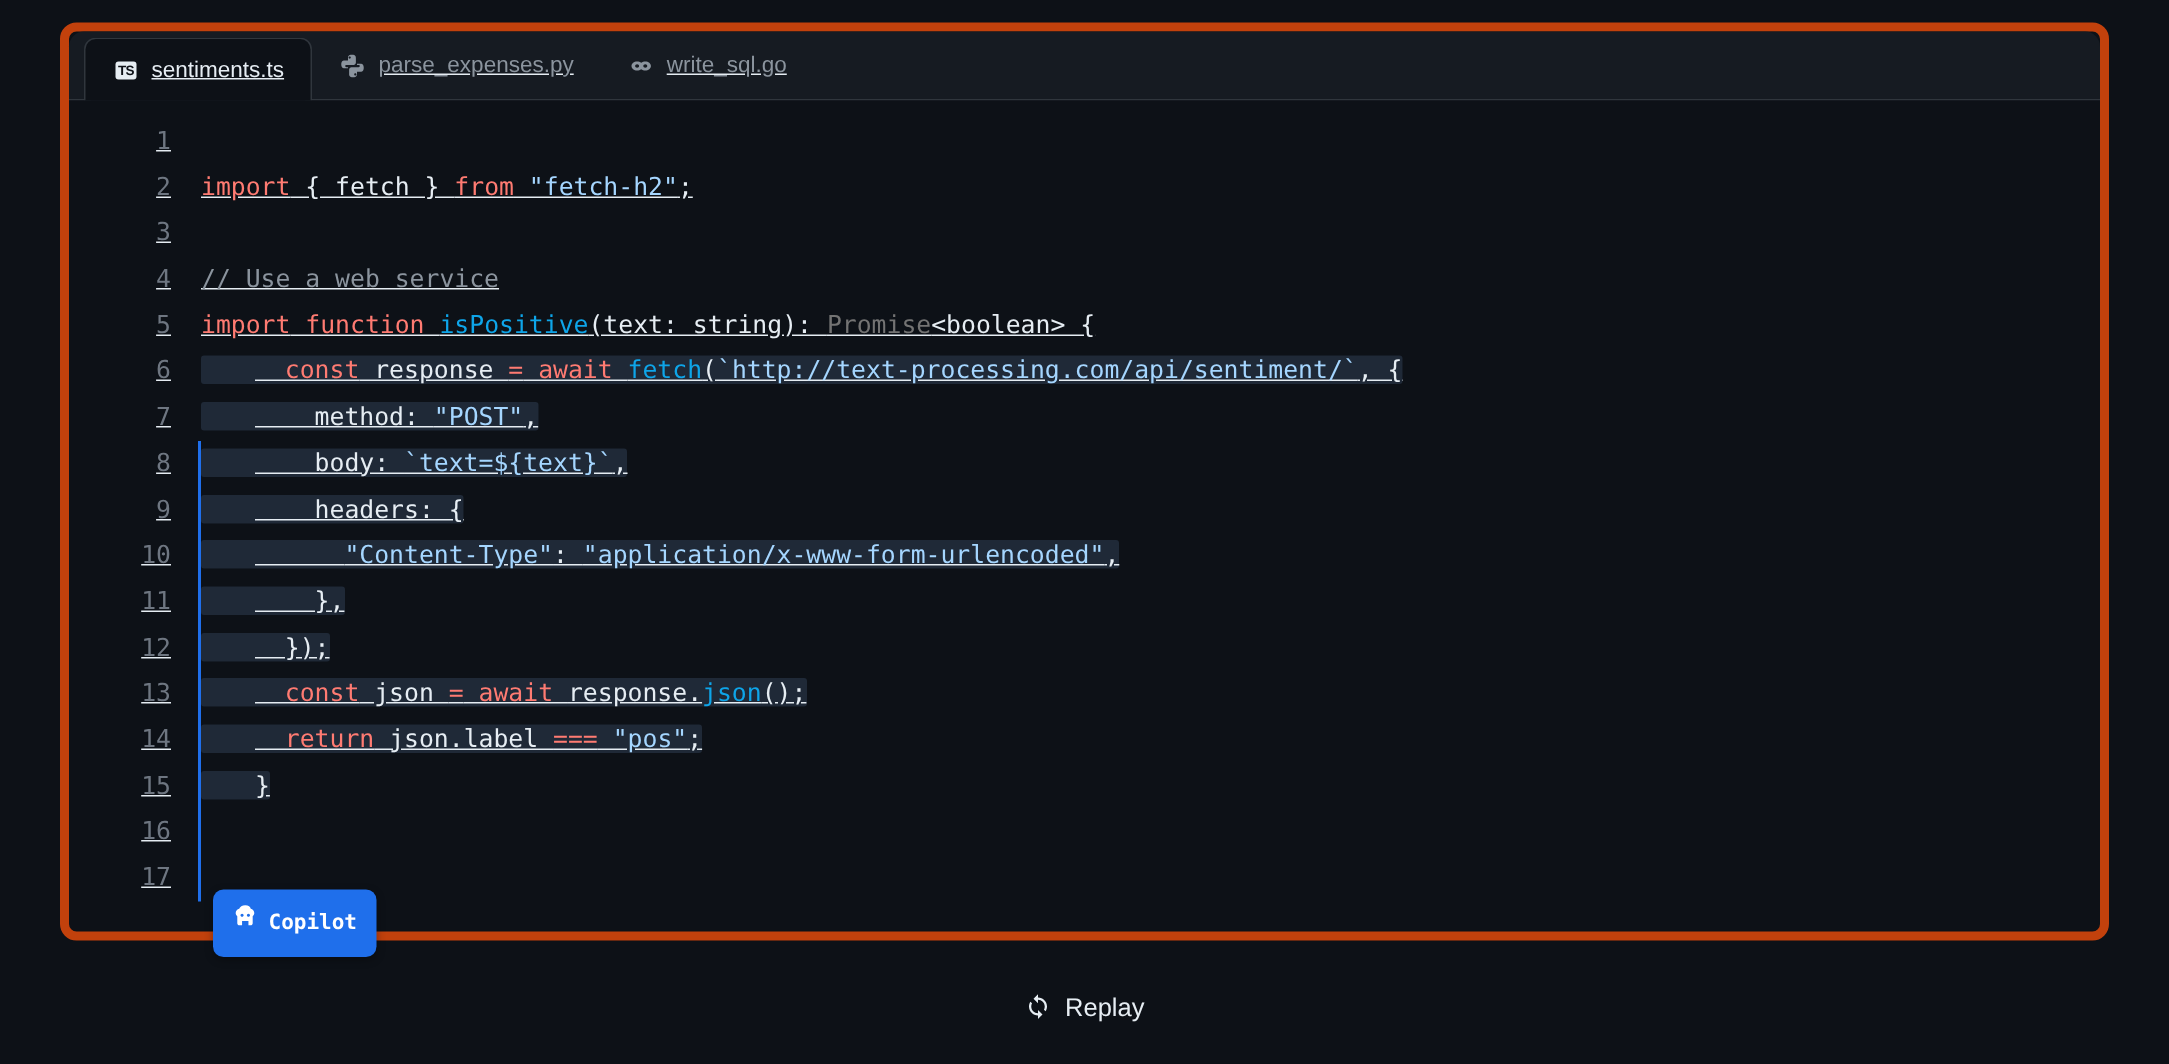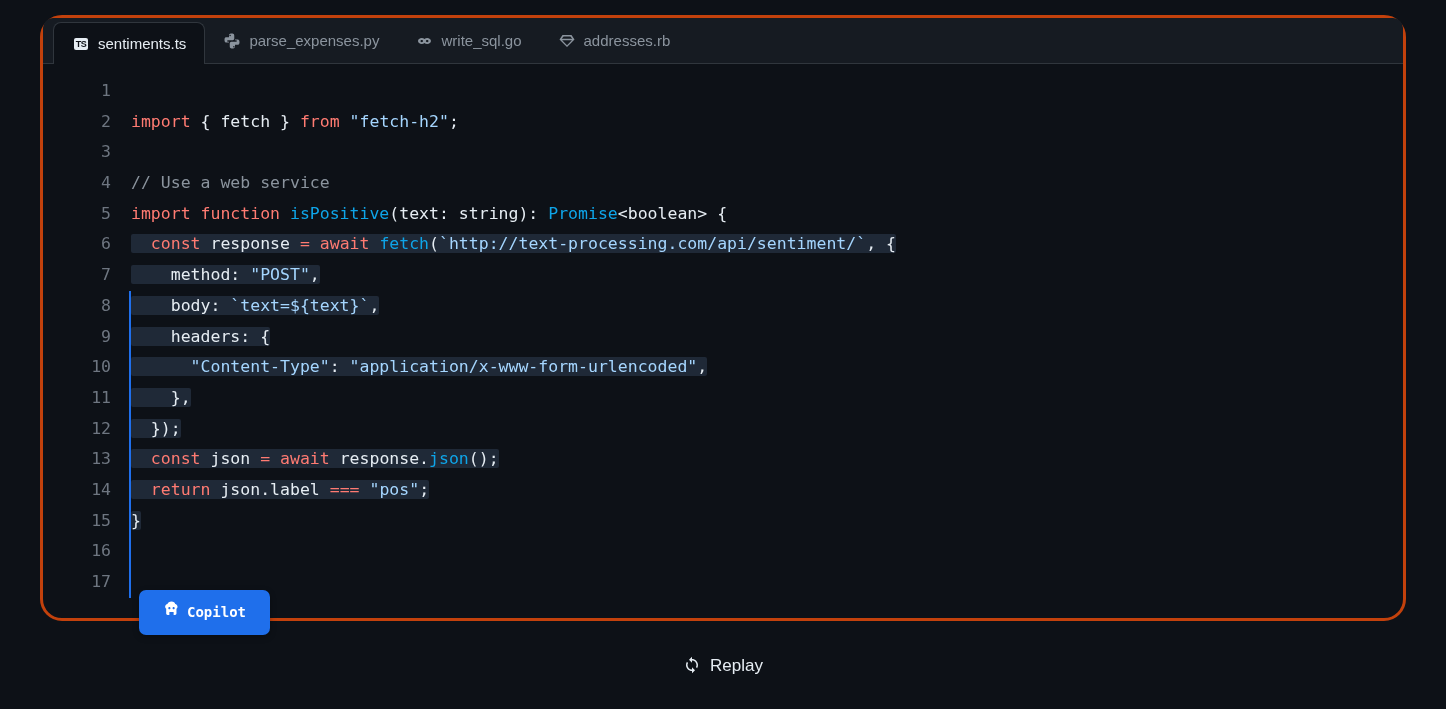--- a/index.html
+++ b/index.html
@@ -7,24 +7,25 @@
     background: #0d1117;
     font-family: -apple-system, BlinkMacSystemFont, "Segoe UI", Helvetica, Arial, sans-serif;
     color: #e6edf3;
     width: 1446px;
     height: 709px;
     overflow: hidden;
     padding: 15px 40px 0 40px;
   }
   .editor-window {
     background: #0d1117;
-    border: 3px solid #c2410c;
-    border-radius: 22px;
+    border: 6px solid #c2410c;
+    border-radius: 11px;
     overflow: visible;
     position: relative;
+    text-decoration: underline;
   }
   .tab-bar {
     display: flex;
     align-items: stretch;
     background: #161b22;
     border-bottom: 1px solid #30363d;
     border-radius: 10px 10px 0 0;
     height: 46px;
     padding-left: 10px;
   }
@@ -83,45 +84,46 @@
     user-select: none;
     flex-shrink: 0;
   }
   .gutter div { height: 30.7px; }
   .code-lines { flex: 1; position: relative; }
   .code-lines .line { height: 30.7px; white-space: pre; }
   .hl-bg {
     display: inline;
     background: #1f2937;
     border-radius: 2px;
+    padding-left: 36px;
   }
   .ai-border {
     position: absolute;
     left: -2px;
     width: 2px;
     background: #1f6feb;
   }
   
   .tk-kw { color: #ff7b72; }
   .tk-fn { color: #0ea5e9; }
   .tk-str { color: #a5d6ff; }
   .tk-pl { color: #e6edf3; }
   .tk-cm { color: #8b949e; }
   .tk-op { color: #ff7b72; }
-  .tk-ty { color: #0ea5e9; }
+  .tk-ty { color: #737373; }
 
   .copilot-badge {
     position: absolute;
     left: 96px;
     bottom: -17px;
     background: #1f6feb;
     color: #fff;
     font-weight: 600;
     font-size: 14px;
-    padding: 7px 24px;
+    padding: 7px 13px;
     border-radius: 7px;
     display: flex;
     align-items: flex-start;
     gap: 7px;
     cursor: pointer;
     box-shadow: 0 2px 6px rgba(0,0,0,0.3);
   }
   .replay-row {
     display: flex;
     justify-content: center;
@@ -154,28 +156,20 @@
       </span>
       <span>parse_expenses.py</span>
     </div>
     <div class="tab">
       <span class="file-icon">
         <svg viewBox="0 0 24 24" width="18" height="18">
             <path d="M9 8c-2.76 0-5 1.79-5 4s2.24 4 5 4c1.38 0 2.63-.45 3.54-1.17C13.63 15.55 14.88 16 16.26 16c2.76 0 5-1.79 5-4s-2.24-4-5-4c-1.38 0-2.63.45-3.54 1.17C11.63 8.45 10.38 8 9 8zm0 2.5c.97 0 1.75.67 1.75 1.5S9.97 13.5 9 13.5 7.25 12.83 7.25 12 8.03 10.5 9 10.5zm7.26 0c.97 0 1.75.67 1.75 1.5s-.78 1.5-1.75 1.5-1.75-.67-1.75-1.5.78-1.5 1.75-1.5z"></path>
           </svg>
       </span>
       <span>write_sql.go</span>
-    </div>
-    <div class="tab">
-      <span class="file-icon">
-        <svg viewBox="0 0 24 24" width="18" height="18">
-            <path d="M6 4l-4 6 10 10 10-10-4-6H6zm1.5 2h9L19 9H5l2.5-3zM5.5 11h13L12 17.5 5.5 11z"></path>
-          </svg>
-      </span>
-      <span>addresses.rb</span>
     </div>
   </div>
 
   <div class="code-area">
     <div class="gutter">
       <div>1</div>
         <div>2</div>
         <div>3</div>
         <div>4</div>
       <div>5</div>

